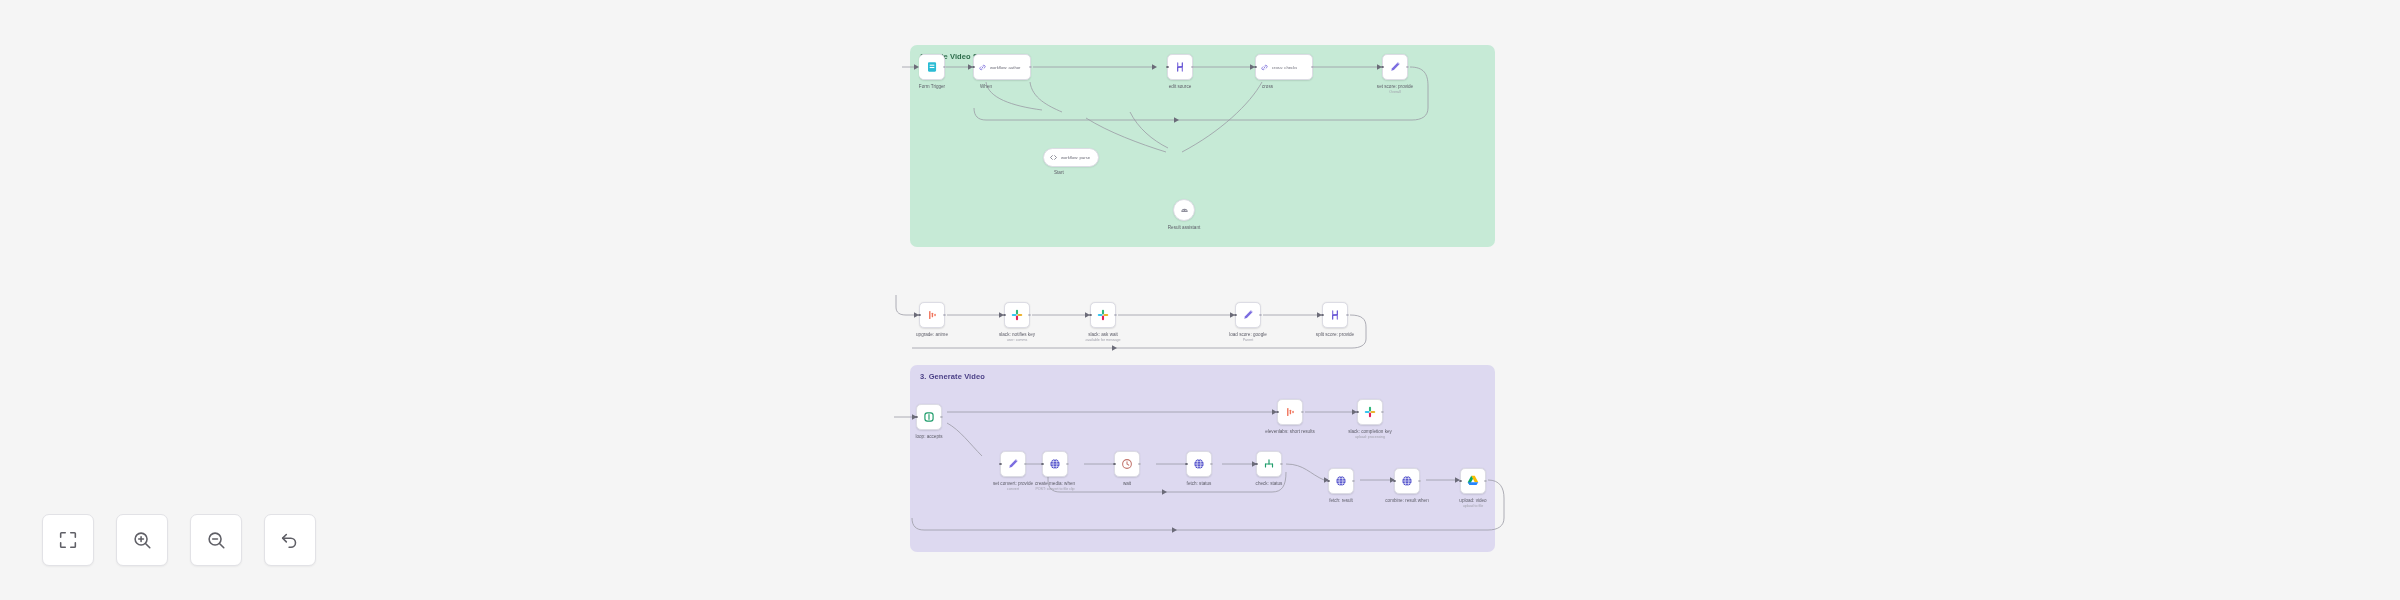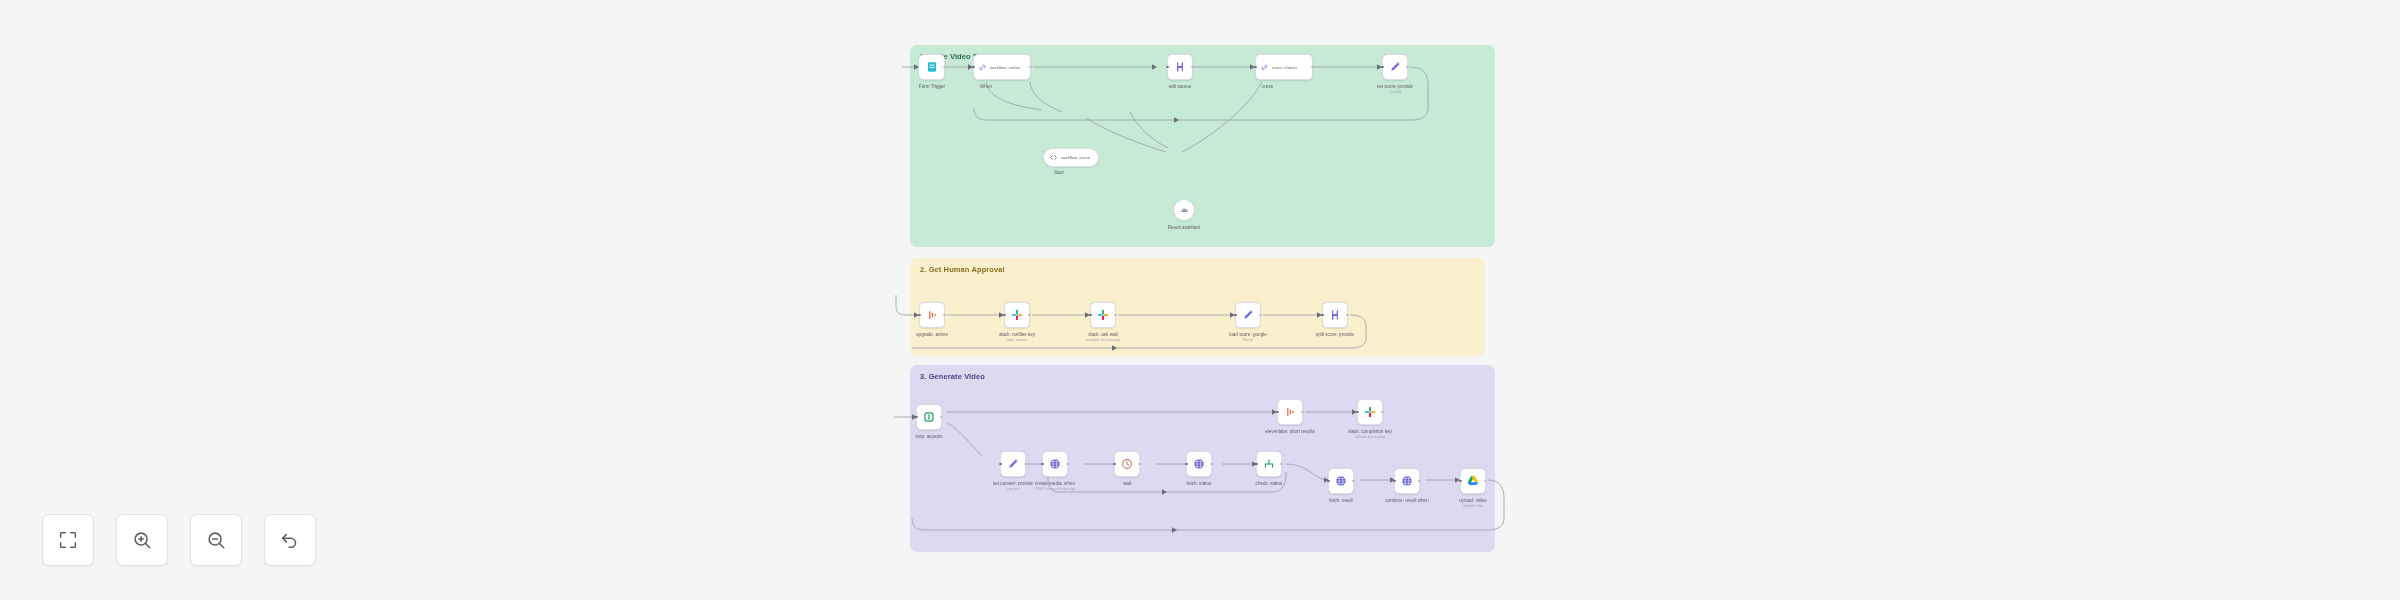--- a/index.html
+++ b/index.html
@@ -212,23 +212,20 @@
 
   <div class="node round" style="left:1173px; top:199px;">
     <svg class="glyph" viewBox="0 0 24 24">
       <path d="M5 15 a7 7 0 0 1 14 0 Z" fill="#8f8f9c"></path>
       <circle cx="9" cy="12" r="1.2" fill="#fff"></circle>
       <circle cx="15" cy="12" r="1.2" fill="#fff"></circle>
     </svg>
     <div class="node-label">Result assistant</div>
   </div>
 
-  <div class="section sec-yellow" style="left:910px; top:258px; width:575px; height:98px;">
-    <div class="section-title">2. Get Human Approval</div>
-  </div>
 
   <svg class="edges" style="left:890px; top:255px; width:620px; height:110px;" viewBox="0 0 620 110">
     <path d="M6 40 L6 52 C6 58, 10 60, 16 60 L24 60"></path>
     <polygon class="arrow" points="24,57.2 29,60 24,62.8"></polygon>
     <line x1="57" y1="60" x2="109" y2="60"></line>
     <polygon class="arrow" points="109,57.2 114,60 109,62.8"></polygon>
     <line x1="142" y1="60" x2="195" y2="60"></line>
     <polygon class="arrow" points="195,57.2 200,60 195,62.8"></polygon>
     <line x1="228" y1="60" x2="340" y2="60"></line>
     <polygon class="arrow" points="340,57.2 345,60 340,62.8"></polygon>

